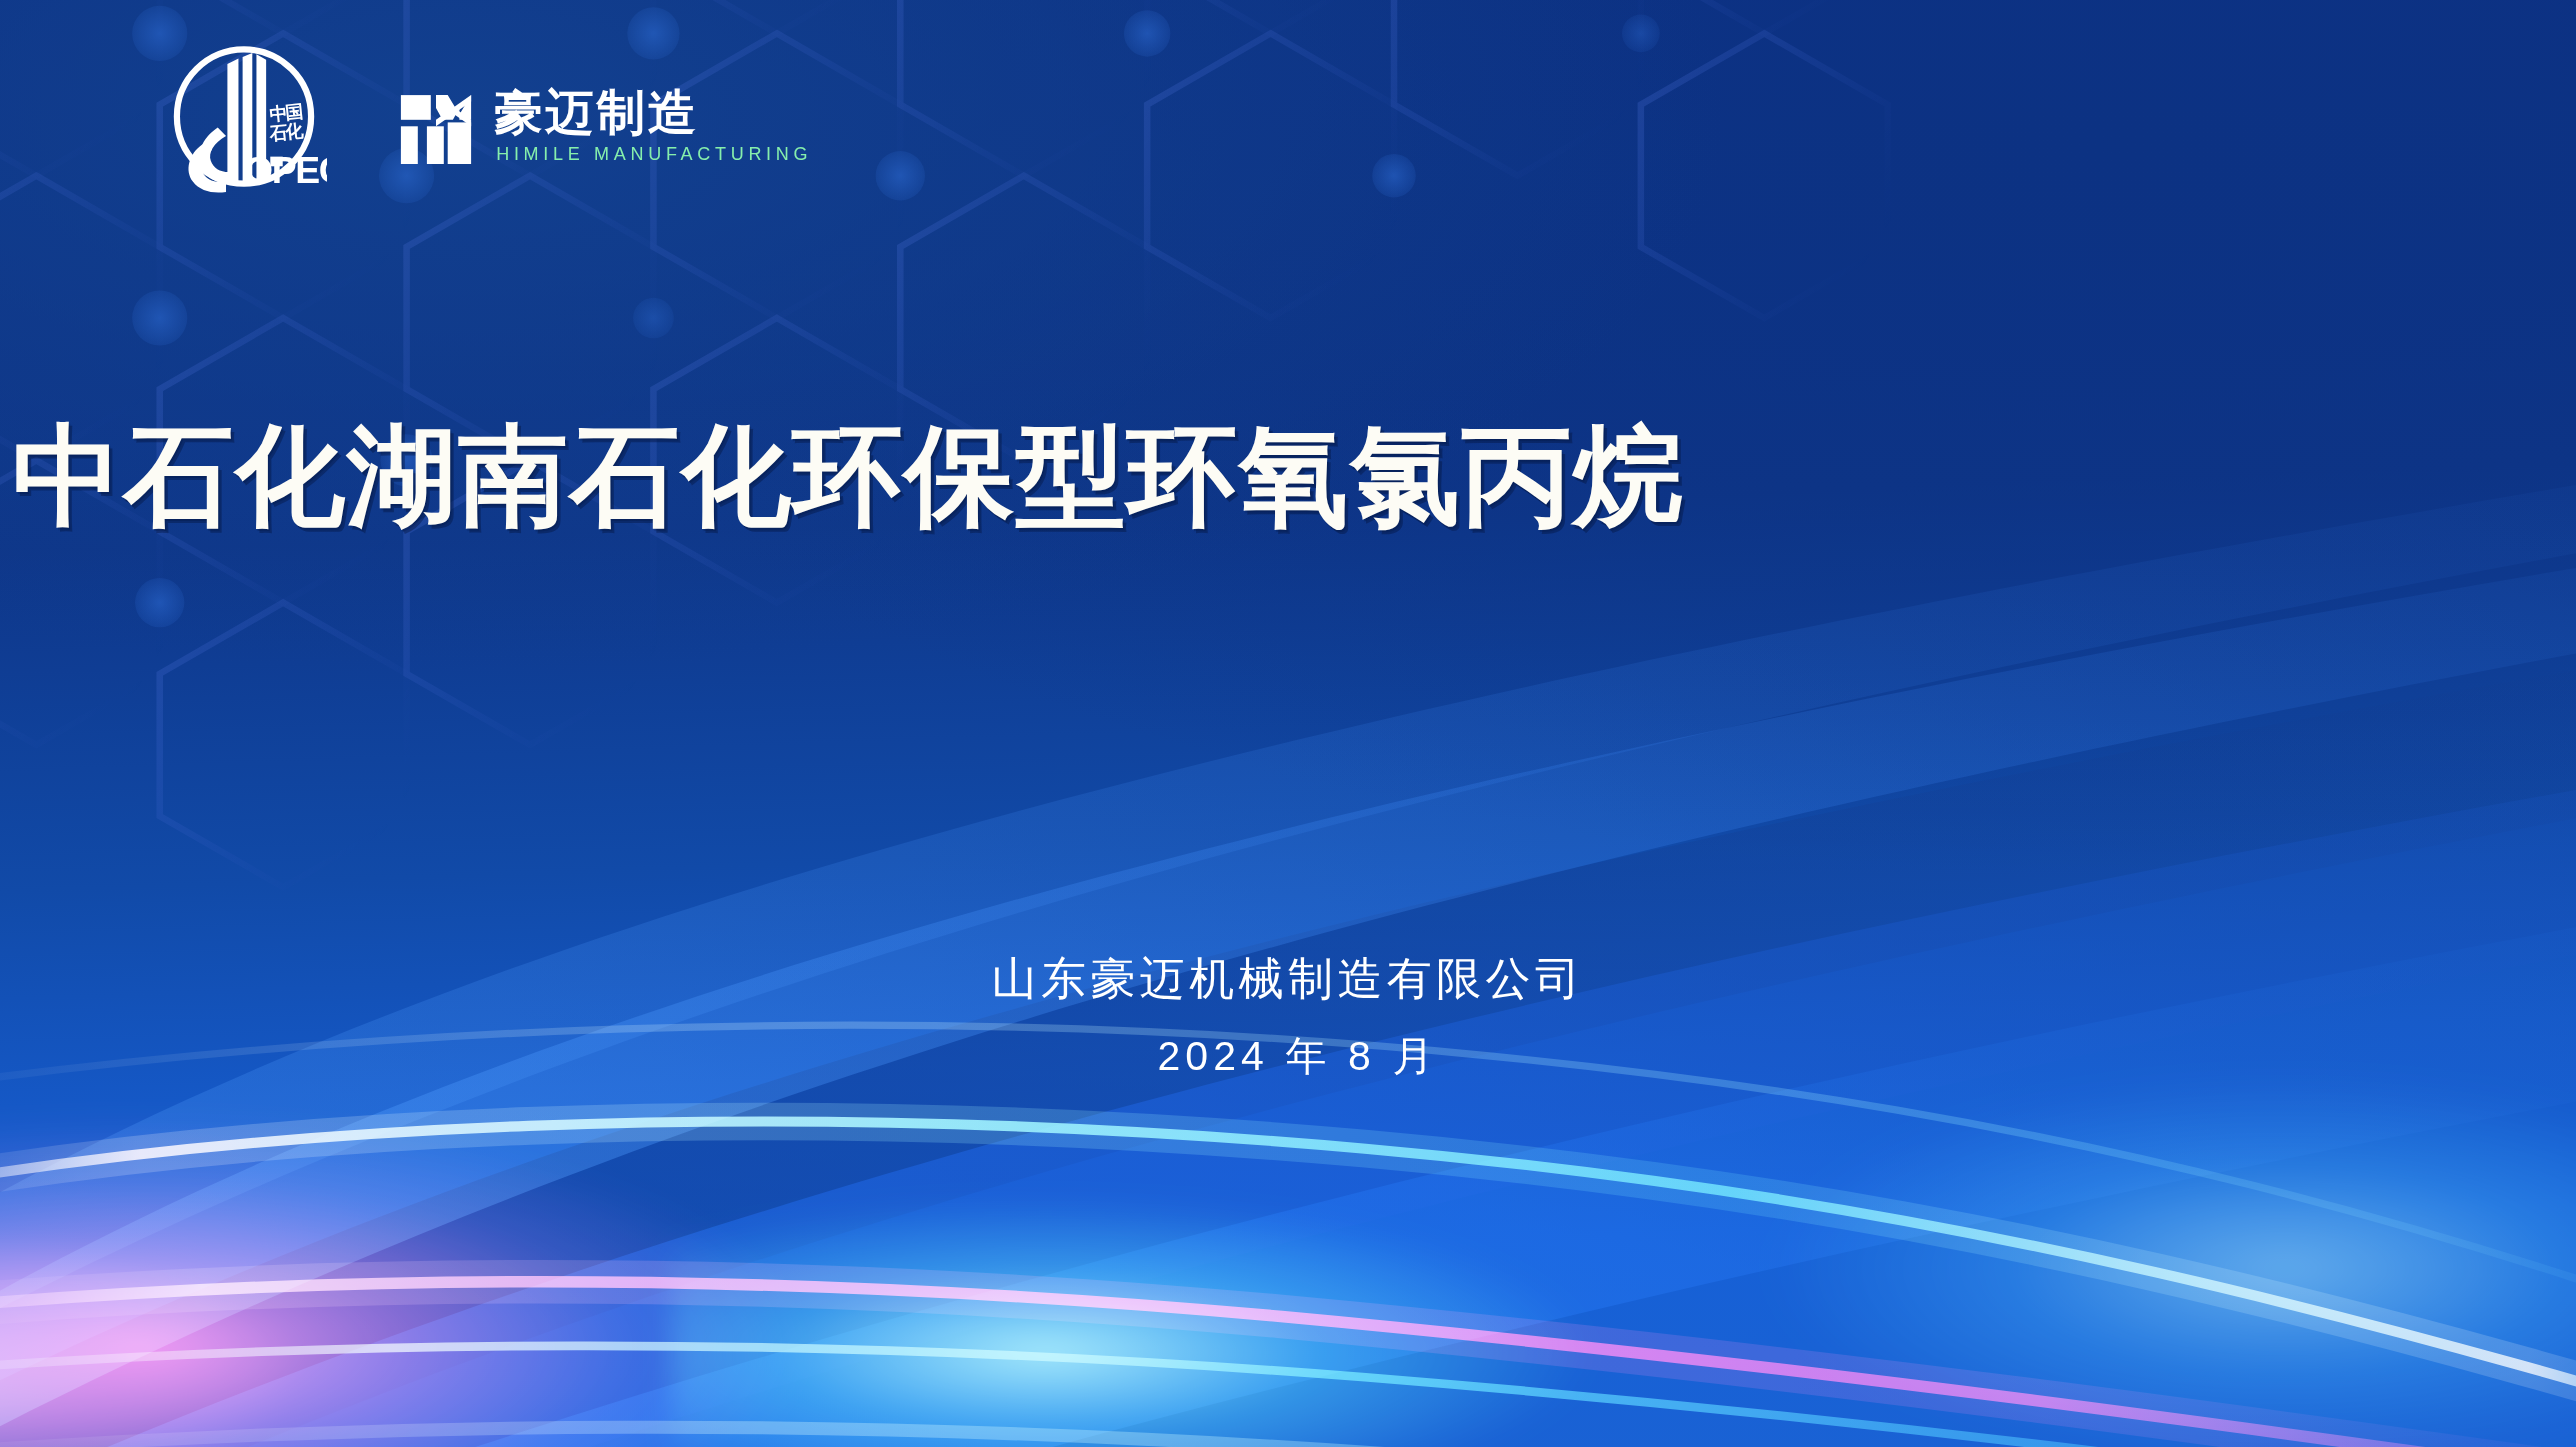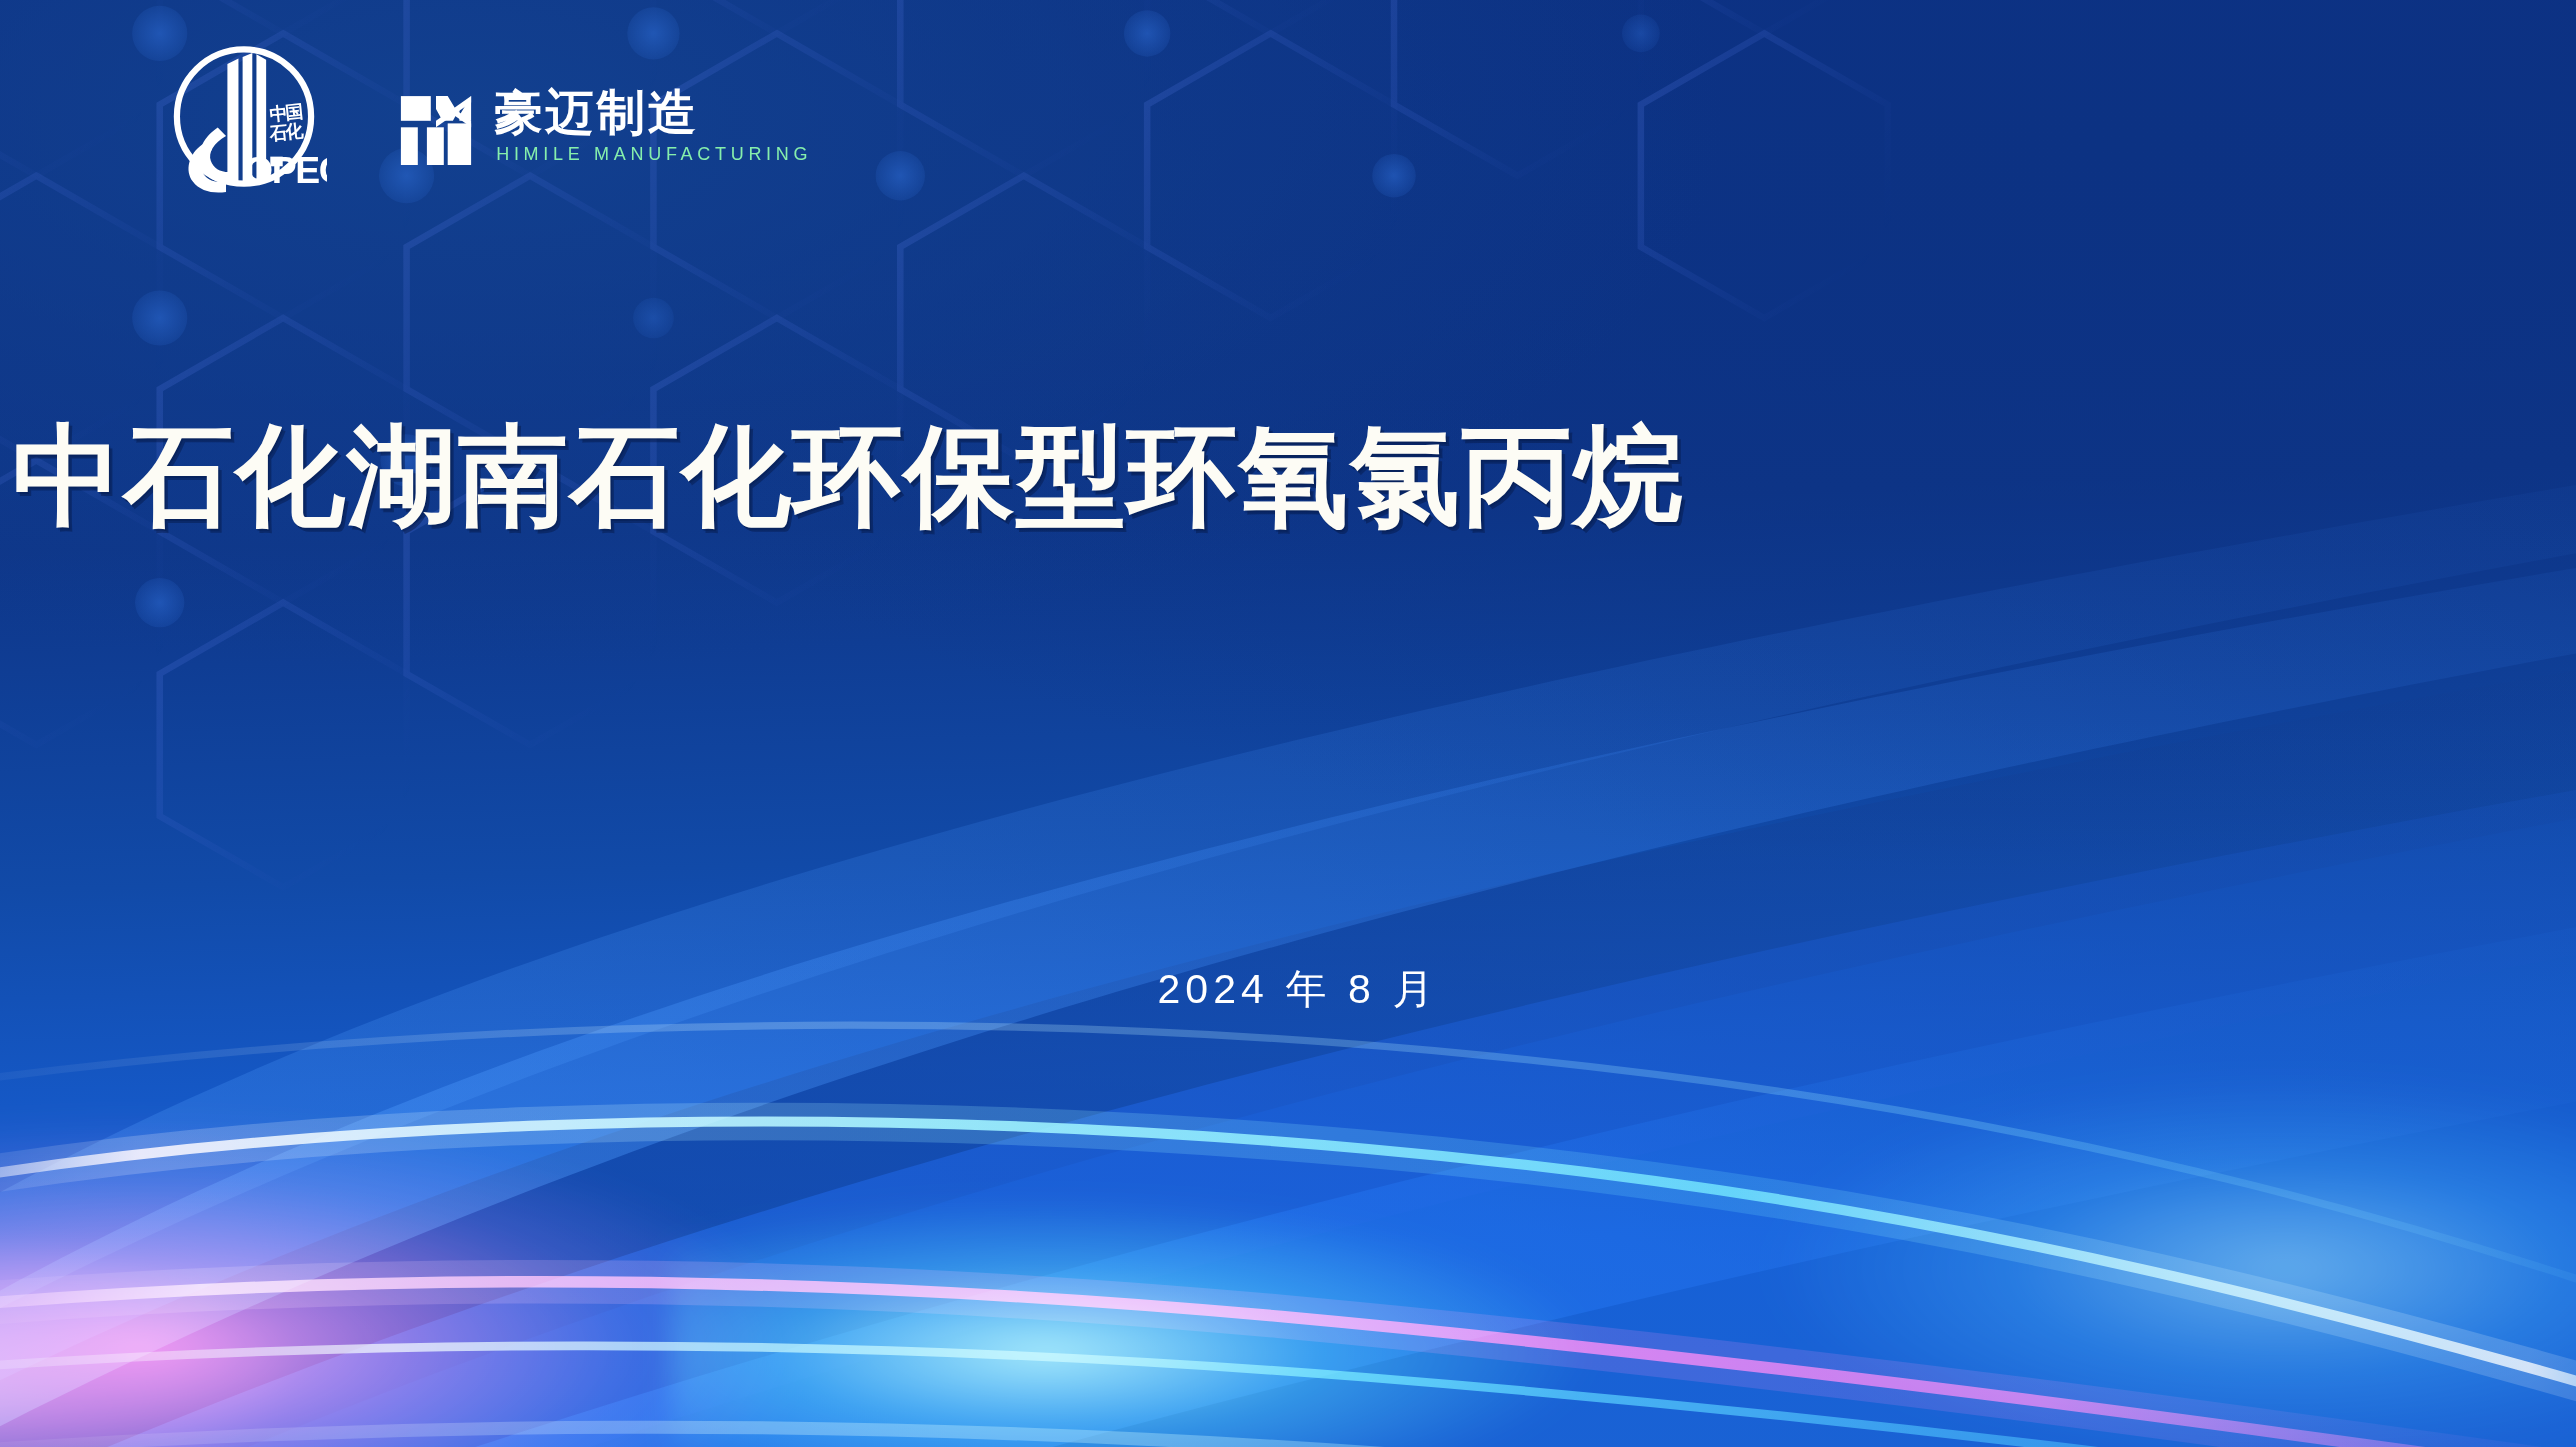--- a/index.html
+++ b/index.html
@@ -59,21 +59,21 @@
   
   .streaks{ position:absolute; left:-4%; bottom:-10%; width:114%; height:52%; mix-blend-mode:screen; }
   .streaks svg{ width:100%; height:100%; display:block; }
 
   
   .logo-bar{
     position:absolute; left:161px; top:39px;
     display:flex; align-items:center; gap:70px;
   }
   .sinopec{ width:166px; height:173px; display:block; }
-  .himile{ display:flex; align-items:flex-end; gap:19px; }
+  .himile{ display:flex; gap:19px; }
   .himile-mark{ width:78px; height:78px; display:block; }
   .himile-words{ display:flex; flex-direction:column; gap:4.4px; }
   .himile-cn{ width:356px; height:54px; display:block; }
   .himile-en{
     color:#86efac; font-size:18px; letter-spacing:4.7px;
     font-weight:400; white-space:nowrap; padding-left:2.2px;
   }
 
   
   .headline{
@@ -307,17 +307,18 @@
       </div>
     </div>
 
   </div>
 
   <div class="headline">
     <span class="hl-line">中石化湖南石化环保型环氧氯丙烷</span>
   </div>
 
   <div class="credits">
+    <span class="org">山东豪迈机械制造有限公司</span>
     <span class="date">2024 年 8 月</span>
   </div>
 
 </div>
 
 
 </body></html>

